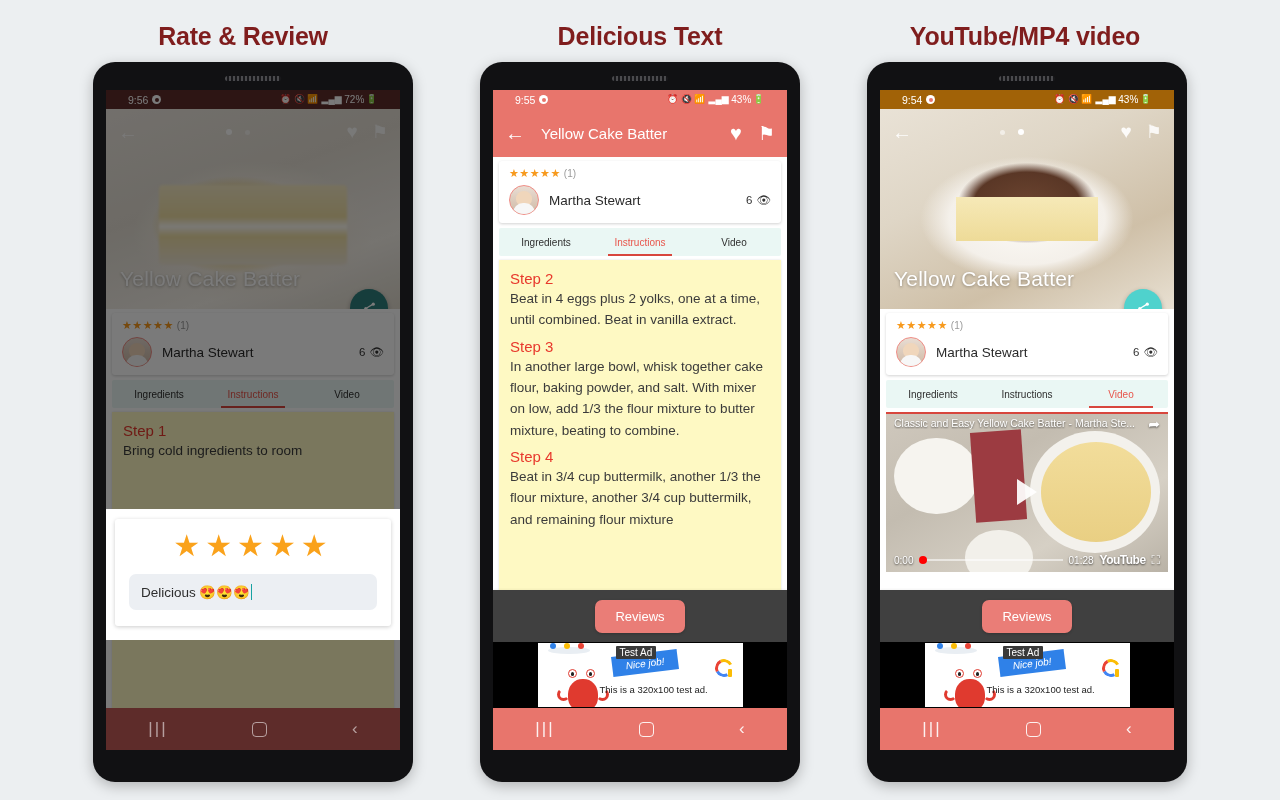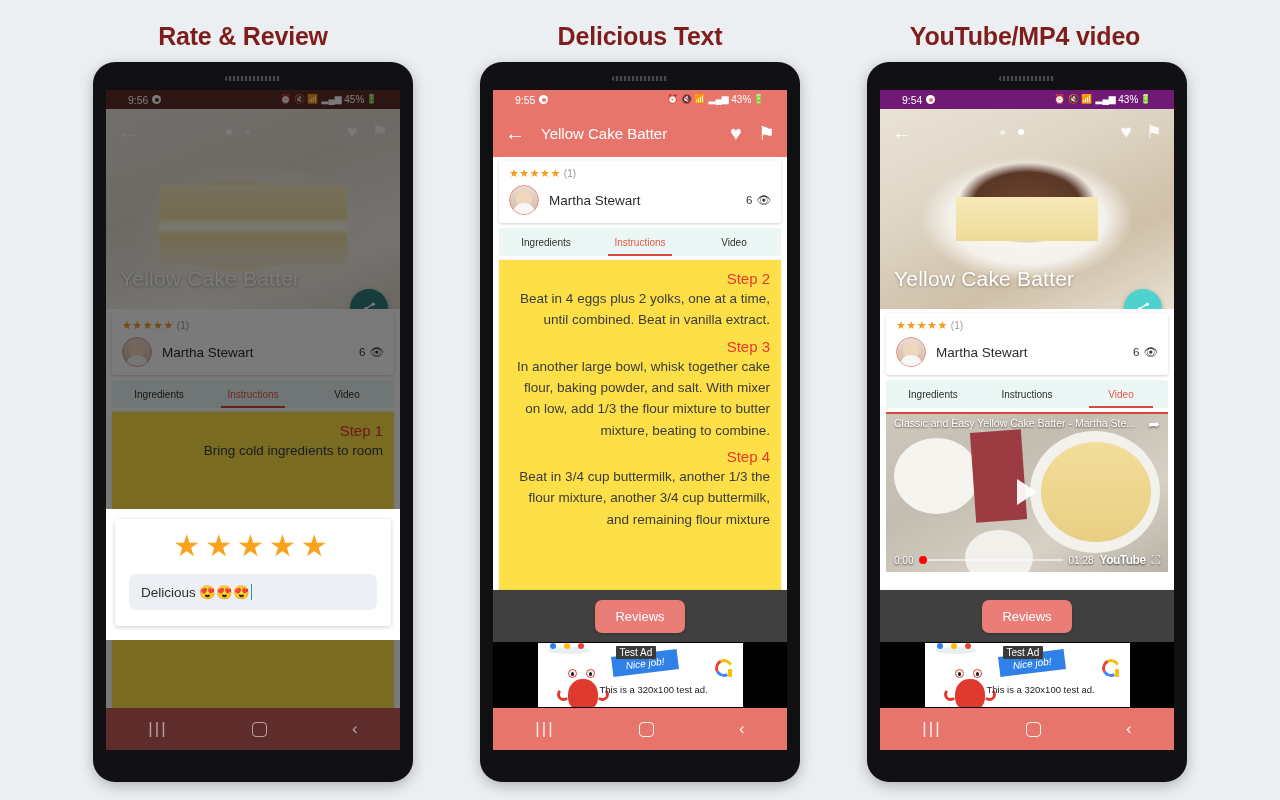--- a/index.html
+++ b/index.html
@@ -158,24 +158,24 @@
     font-size: 10px; color: #2f2f2f; position: relative;
   }
   .tab.active { color: #e8564c; }
   .tab.active::after {
     content: ""; position: absolute; left: 16%; right: 16%; bottom: 0;
     height: 2px; background: #d8463d;
   }
 
   
   .steps {
-    margin: 4px 6px 0 6px; background: #fde047;
+    margin: 4px 6px 0 6px; background: #fef9c3;
     box-shadow: 0 0 2px rgba(0,0,0,.12);
     padding: 8px 11px 6px 11px;
-    height: 326px; overflow: hidden; text-align: right;
+    height: 326px; overflow: hidden;
   }
   .step-h { color: #e8382c; font-size: 15px; margin: 7px 0 1px 0; }
   .step-h:first-child { margin-top: 2px; }
   .step-b { font-size: 13.5px; line-height: 1.58; color: #3b3b3b; }
 
   
   .video-wrap {
     margin: 4px 6px 0 6px; position: relative;
     height: 160px; overflow: hidden;
     background:
@@ -395,21 +395,21 @@
       <div class="statusbar" style="background:#5e2c2a">
         <div class="sb-left">
           <span>9:56</span>
           <span class="msg-dot" style="color:#5e2c2a"></span>
         </div>
         <div class="sb-right">
           <span class="sb-ico">⏰</span>
           <span class="sb-ico">🔇</span>
           <span class="sb-ico">📶</span>
           <span class="sb-ico">▂▄▆</span>
-          <span>45%</span>
+          <span>72%</span>
           <span class="sb-ico">🔋</span>
         </div>
       </div>
 
       <div class="hero">
         <div class="hero-photo hero1"></div>
         <div class="hero-bar">
           <div class="hb-back">←</div>
           <div class="dots">
             <span class="dot on"></span>
@@ -576,21 +576,21 @@
         <span class="nav-back">‹</span>
       </div>
 
     </div>
   </div>
 
   <div class="phone" id="p3">
     <div class="speaker"></div>
     <div class="screen">
 
-      <div class="statusbar" style="background:#701a75">
+      <div class="statusbar" style="background:#a16207">
         <div class="sb-left">
           <span>9:54</span>
           <span class="msg-dot" style="color:#e8756c"></span>
         </div>
         <div class="sb-right">
           <span class="sb-ico">⏰</span>
           <span class="sb-ico">🔇</span>
           <span class="sb-ico">📶</span>
           <span class="sb-ico">▂▄▆</span>
           <span>43%</span>

